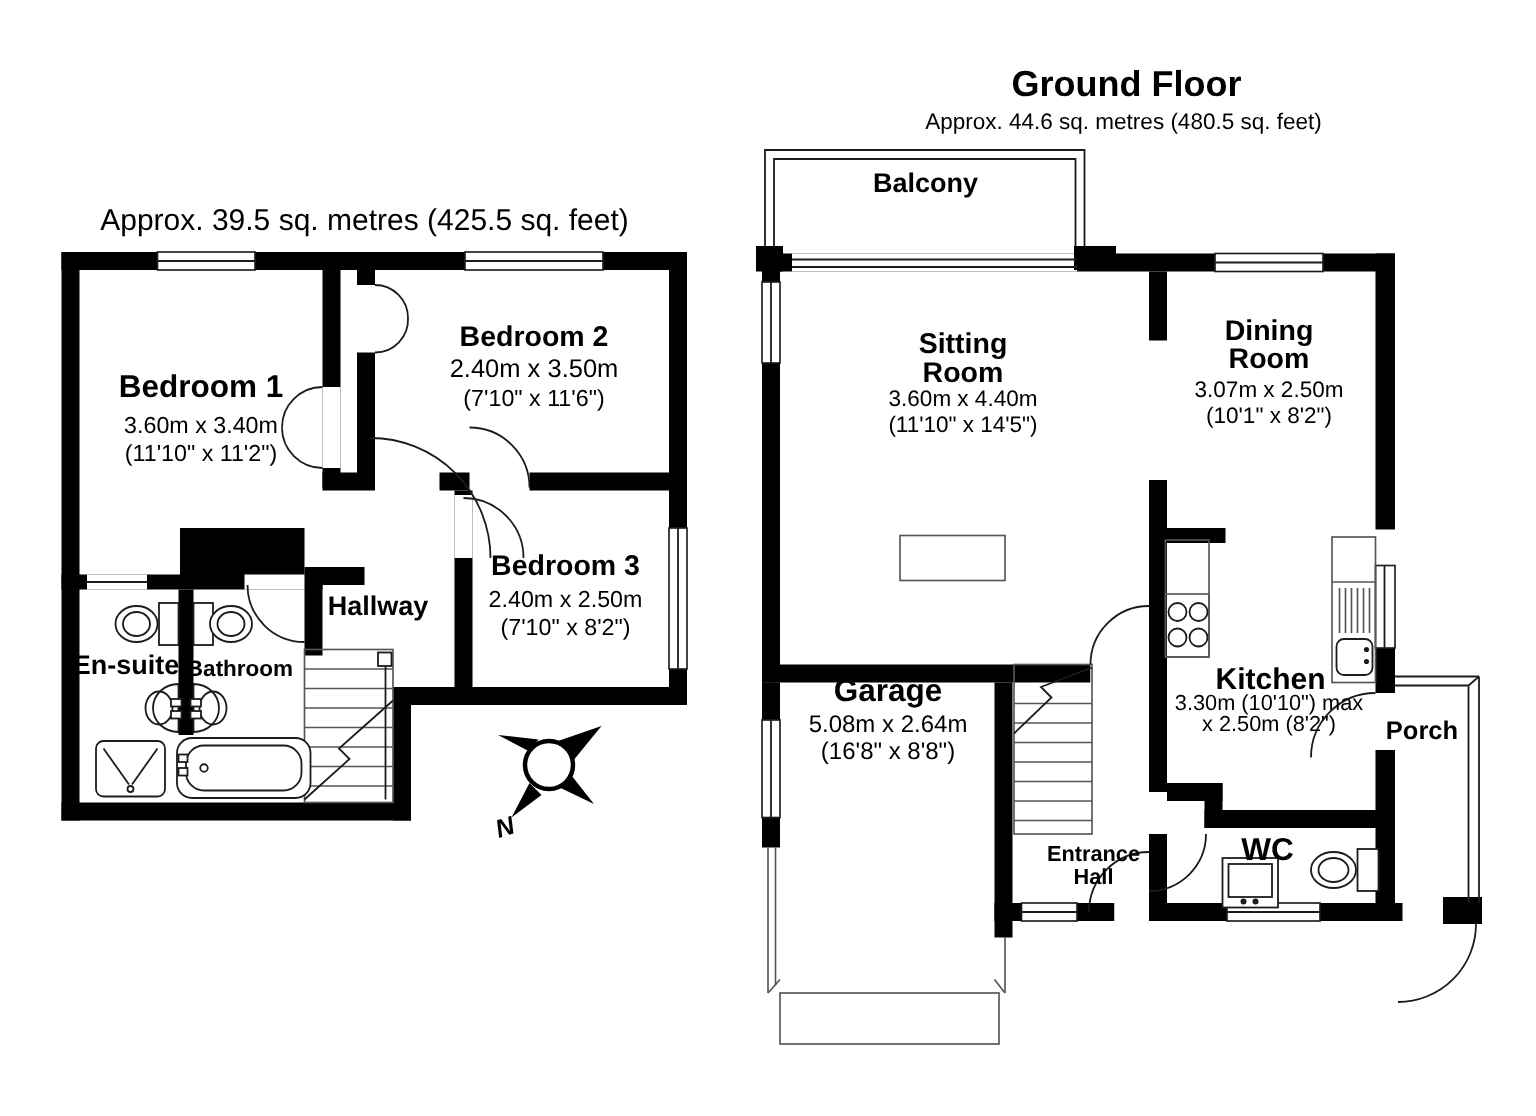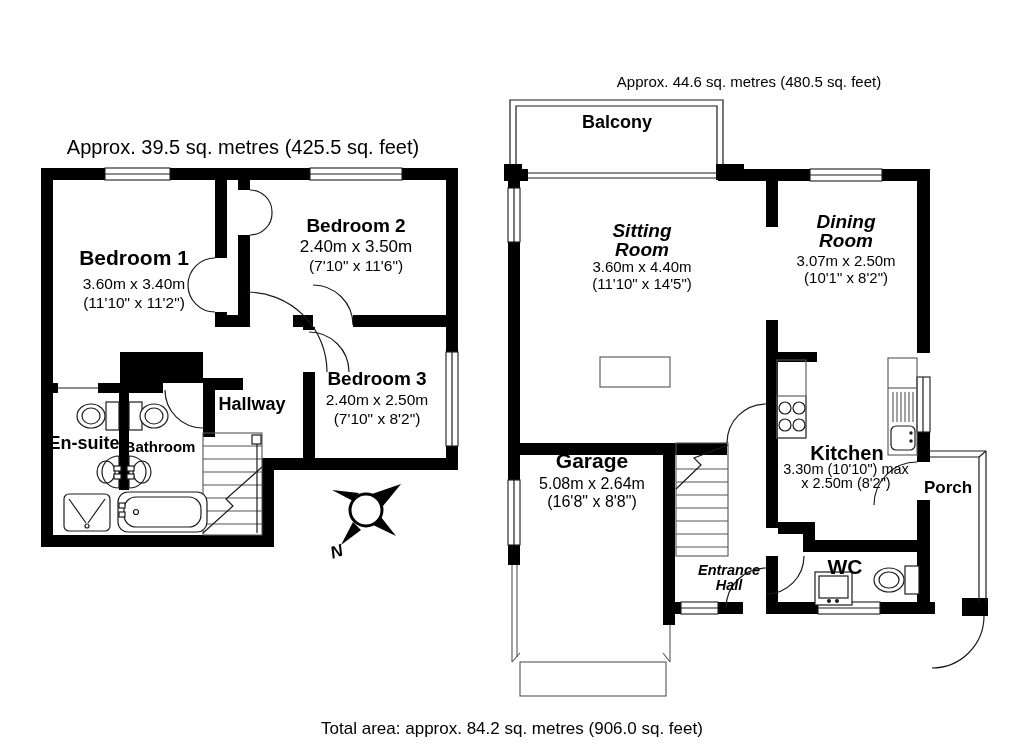--- a/index.html
+++ b/index.html
@@ -2,21 +2,21 @@
 <html><head>
 <meta charset="utf-8">
 <style>
   html,body{margin:0;padding:0;background:#fff;}
   #plan{position:relative;width:1024px;height:744px;background:#ffffff;overflow:hidden;
         font-family:"Liberation Sans",sans-serif;color:#000;}
   #plan svg{position:absolute;left:0;top:0;}
   .lbl{position:absolute;transform:translate(-50%,-50%);text-align:center;
        white-space:nowrap;color:#000;line-height:1.1;}
   .b{font-weight:bold;}
-  .wrap{white-space:normal;line-height:1.02;font-style:italic;}
+  .wrap{white-space:normal;line-height:1.02;}
   .wall{fill:#000;}
   .gap{fill:#fff;}
   .tl{stroke:#1c1c1c;stroke-width:1.2;fill:none;}
   .tlg{stroke:#555;stroke-width:1.1;fill:none;}
   .fx{stroke:#1c1c1c;stroke-width:1.2;fill:#fff;}
   .win{fill:#fff;stroke:#1c1c1c;stroke-width:1.1;}
 </style>
 </head>
 <body>
 
@@ -234,20 +234,21 @@
     <path d="M 727,443 A 39 39 0 0 1 766,404"></path>
     <path d="M 917,462 A 43 43 0 0 0 874,505"></path>
     <path d="M 766,594 A 38 38 0 0 0 804,556"></path>
     <path d="M 726,608 A 40 40 0 0 1 766,568"></path>
     <path d="M 984,616 A 52 52 0 0 1 932,668"></path>
   </g>
 </svg>
 
 <div class="lbl" style="left:243px;top:147px;font-size:20px">Approx. 39.5 sq. metres (425.5 sq. feet)</div>
 
+<div class="lbl b" style="left:751px;top:57px;font-size:24px">Ground Floor</div>
 <div class="lbl" style="left:749px;top:82px;font-size:15px">Approx. 44.6 sq. metres (480.5 sq. feet)</div>
 
 <div class="lbl b" style="left:617px;top:123px;font-size:18px">Balcony</div>
 
 <div class="lbl b" style="left:134px;top:258px;font-size:21px">Bedroom 1</div>
 <div class="lbl" style="left:134px;top:284px;font-size:15.5px">3.60m x 3.40m</div>
 <div class="lbl" style="left:134px;top:303px;font-size:15.5px">(11'10" x 11'2")</div>
 
 <div class="lbl b" style="left:356px;top:226px;font-size:19px">Bedroom 2</div>
 <div class="lbl" style="left:356px;top:247px;font-size:17px">2.40m x 3.50m</div>
@@ -274,15 +275,14 @@
 <div class="lbl" style="left:592px;top:502px;font-size:16px">(16'8" x 8'8")</div>
 
 <div class="lbl b" style="left:847px;top:453px;font-size:20px">Kitchen</div>
 <div class="lbl" style="left:846px;top:470px;font-size:14.5px">3.30m (10'10") max</div>
 <div class="lbl" style="left:846px;top:484px;font-size:14.5px">x 2.50m (8'2")</div>
 
 <div class="lbl b" style="left:948px;top:488px;font-size:17px">Porch</div>
 <div class="lbl b wrap" style="left:729px;top:578px;font-size:14.5px;width:80px">Entrance Hall</div>
 <div class="lbl b" style="left:845px;top:567px;font-size:21px">WC</div>
 
-<div class="lbl" style="left:512px;top:729px;font-size:17px">Total area: approx. 84.2 sq. metres (906.0 sq. feet)</div>
 
 </div>
 
 </body></html>

